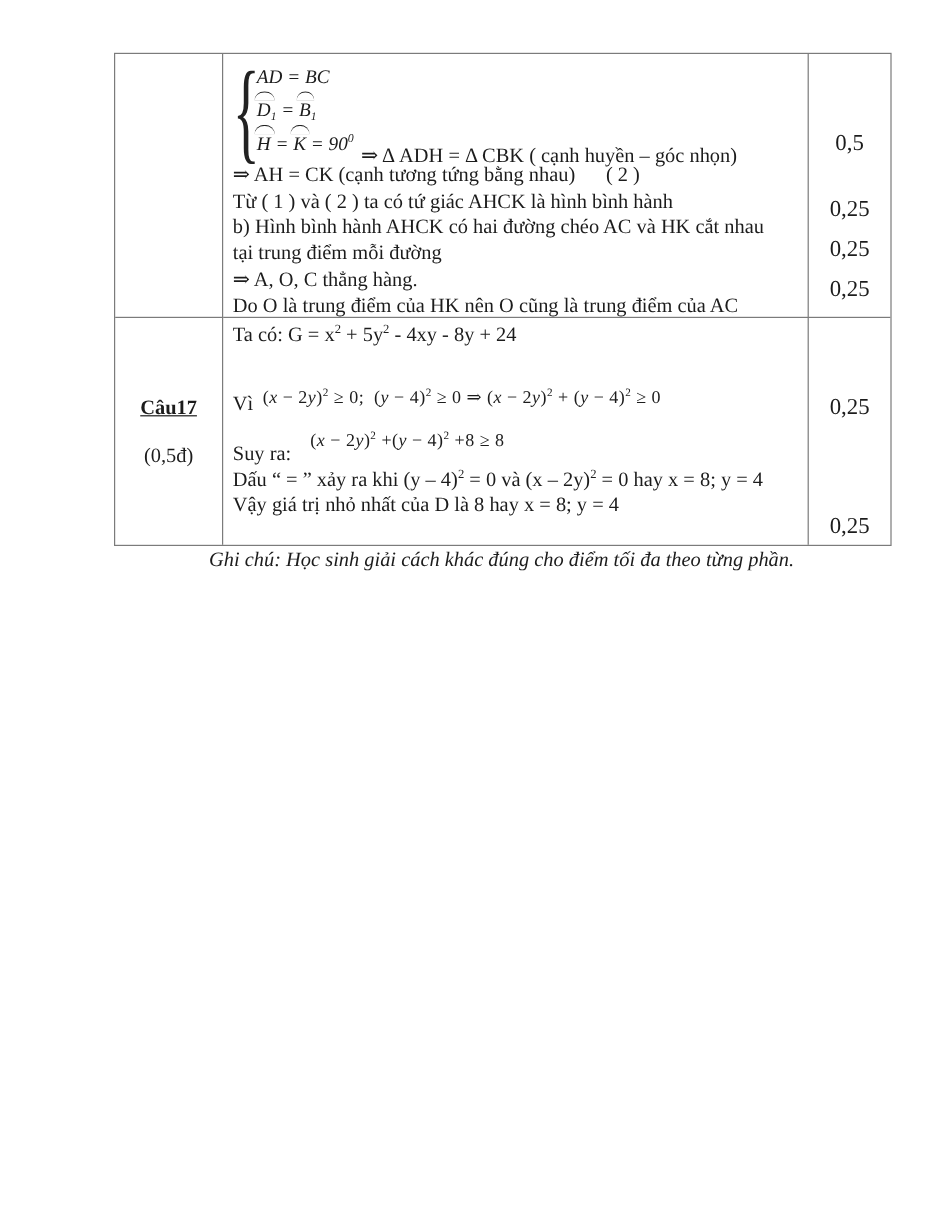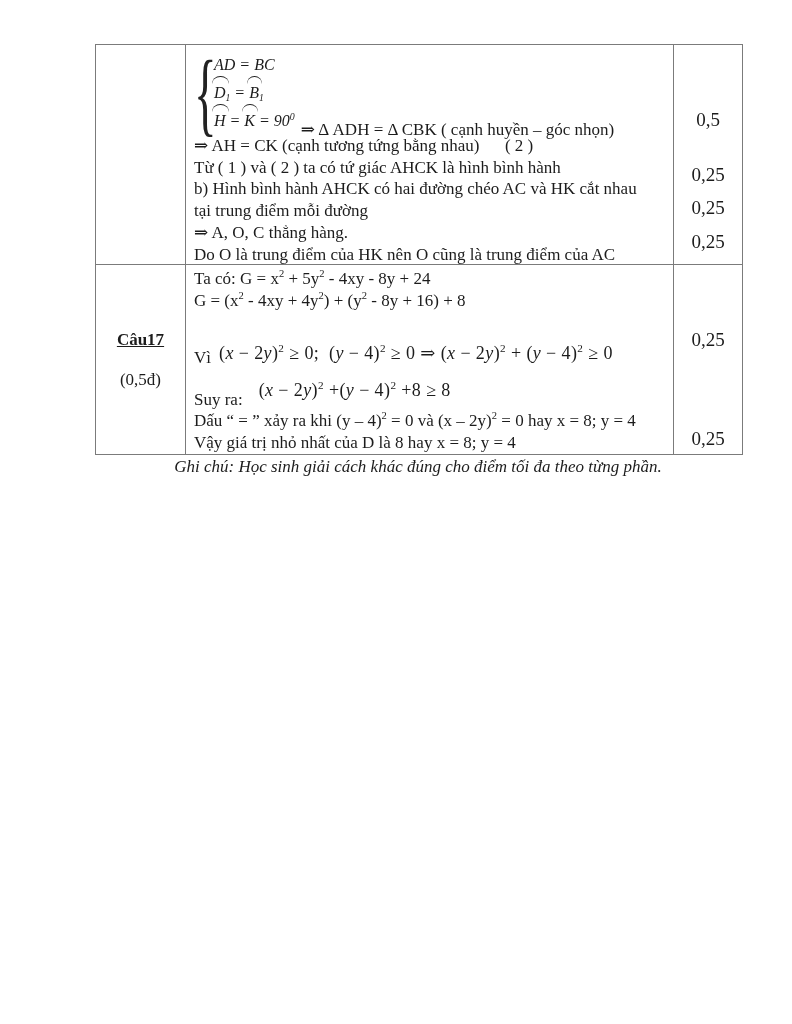--- a/index.html
+++ b/index.html
@@ -37,21 +37,21 @@
   
   .pts{position:relative;font-size:19px;}
   .pt{position:absolute;left:0;width:100%;text-align:center;white-space:nowrap;}
   
   .qcell{display:flex;flex-direction:column;align-items:center;justify-content:center;font-size:17px;gap:19px;}
   .qname{font-weight:bold;text-decoration:underline;}
   .qsub{margin-top:1px;}
   
   .vi-line{height:30px;display:flex;align-items:flex-start;white-space:nowrap;margin-top:36px;}
   .suyra-line{height:33px;display:flex;align-items:flex-end;white-space:nowrap;}
-  .math-lg{font-size:18px;letter-spacing:.4px;font-style:normal;}
+  .math-lg{font-size:15px;letter-spacing:.4px;font-style:normal;}
   .math-lg i{font-style:italic;}
   .vi-line .math-lg{position:relative;top:-4px;margin-left:8px;}
   .suyra-line .math-lg{position:relative;top:-9px;margin-left:16px;}
   .note{
     position:absolute;left:95px;top:457px;width:646px;text-align:center;
     font-style:italic;font-size:17px;white-space:nowrap;
   }
 </style>
 </head>
 <body>
@@ -87,21 +87,20 @@
     <span class="pt" style="top:186px">0,25</span>
   </div>
 
   <div class="cell cr qcell">
     <span class="qname">Câu17</span>
     <span class="qsub">(0,5đ)</span>
   </div>
 
   <div class="cell cr sol">
     <div class="line">Ta có: G = x<sup>2</sup> + 5y<sup>2</sup> - 4xy - 8y + 24</div>
-    <div class="line">G = (x<sup>2</sup> - 4xy + 4y<sup>2</sup>) + (y<sup>2</sup> - 8y + 16) + 8</div>
     <div class="vi-line">
       <span>Vì</span>
       <span class="math-lg">(<i>x</i> − 2<i>y</i>)<sup>2</sup> ≥ 0;&nbsp; (<i>y</i> − 4)<sup>2</sup> ≥ 0 ⇒ (<i>x</i> − 2<i>y</i>)<sup>2</sup> + (<i>y</i> − 4)<sup>2</sup> ≥ 0</span>
     </div>
     <div class="suyra-line">
       <span>Suy ra:</span>
       <span class="math-lg">(<i>x</i> − 2<i>y</i>)<sup>2</sup> +(<i>y</i> − 4)<sup>2</sup> +8 ≥ 8</span>
     </div>
     <div class="line">Dấu “ = ” xảy ra khi (y – 4)<sup>2</sup> = 0 và (x – 2y)<sup>2</sup> = 0 hay x = 8; y = 4</div>
     <div class="line">Vậy giá trị nhỏ nhất của D là 8 hay x = 8; y = 4</div>

